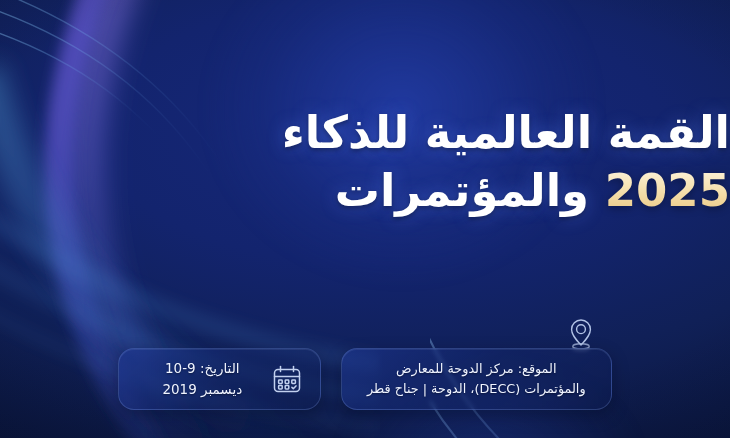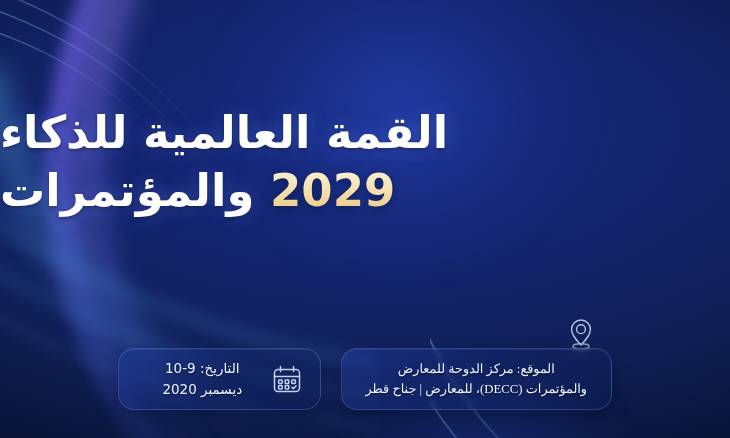--- a/index.html
+++ b/index.html
@@ -54,21 +54,21 @@
   .content{
     position:relative;
     z-index:5;
     width:100%;height:100%;
   }
 
   .title-block{
     position:absolute;
     left:0;right:0;
     top:104px;
-    text-align:left;
+    text-align:right;
   }
   .title-line{
     display:block;
     font-size:45px;
     line-height:1.28;
     font-weight:bold;
     letter-spacing:0px;
     color:#ffffff;
     text-shadow:0 0 18px rgba(90,130,255,.45), 0 2px 5px rgba(0,0,0,.45);
   }
@@ -124,21 +124,21 @@
     align-items:center;
     gap:12px;
     border-radius:16px;
     border:1px solid rgba(150,180,255,.22);
     background:linear-gradient(135deg, rgba(30,56,150,.55) 0%, rgba(20,40,112,.38) 50%, rgba(14,30,88,.30) 100%);
     box-shadow:inset 0 1px 0 rgba(190,210,255,.10), 0 6px 16px rgba(3,8,30,.35);
     padding:9px 16px;
     backdrop-filter:blur(2px);
   }
   .card-date{ width:186px;padding-left:28px; }
-  .card-loc{ width:282px;font-family:Liberation Serif, serif; }
+  .card-loc{ width:282px; }
 
   .card-text{
     flex:1 1 auto;
     text-align:center;
     font-size:13.5px;
     line-height:1.55;
     color:#f0f4ff;
     text-shadow:0 1px 2px rgba(0,0,0,.4);
   }
   .card-loc .card-text{ font-size:12.8px; line-height:1.58; }
@@ -238,60 +238,60 @@
     </div>
 
     <div class="vignette"></div>
   </div>
 
   <div class="content">
 
     <div class="title-block">
       <span class="title-line">القمة العالمية للذكاء</span>
       <span class="title-line">
-        <span class="year">2029</span>
+        <span class="year">2025</span>
         <span>والمؤتمرات</span>
       </span>
     </div>
 
 
     <div class="pin-wrap">
       <svg viewBox="0 0 36 40" xmlns="http://www.w3.org/2000/svg" fill="none" stroke="#cfe0ff" stroke-width="1.4" stroke-linecap="round" stroke-linejoin="round">
         <path d="M18 6 C12.8 6 8.6 10.2 8.6 15.4 C8.6 21.6 18 31 18 31 C18 31 27.4 21.6 27.4 15.4 C27.4 10.2 23.2 6 18 6 Z"></path>
         <circle cx="18" cy="15.2" r="4.4"></circle>
         <ellipse cx="18" cy="32.4" rx="8.2" ry="2.6" stroke-opacity="0.75"></ellipse>
       </svg>
     </div>
 
     <div class="cards">
 
       <div class="info-card card-loc">
 
         <div class="card-text">
           <span>الموقع: مركز الدوحة للمعارض</span><br>
-          <span>والمؤتمرات (DECC)، للمعارض | جناح قطر</span>
+          <span>والمؤتمرات (DECC)، الدوحة | جناح قطر</span>
         </div>
       </div>
 
       <div class="info-card card-date">
         <div class="card-icon">
           <svg viewBox="0 0 34 34" xmlns="http://www.w3.org/2000/svg" fill="none" stroke="#d6e4ff" stroke-width="1.5" stroke-linecap="round" stroke-linejoin="round">
             <rect x="4.5" y="7.5" width="25" height="22" rx="3.5"></rect>
             <path d="M4.5 14.5 H29.5"></path>
             <path d="M10.5 4.5 V9.5"></path>
             <path d="M23.5 4.5 V9.5"></path>
             <rect x="8.6" y="18" width="3.6" height="3.4" rx="0.7"></rect>
             <rect x="15.2" y="18" width="3.6" height="3.4" rx="0.7"></rect>
             <rect x="21.8" y="18" width="3.6" height="3.4" rx="0.7"></rect>
             <rect x="8.6" y="23.6" width="3.6" height="3.4" rx="0.7"></rect>
             <rect x="15.2" y="23.6" width="3.6" height="3.4" rx="0.7"></rect>
             <path d="M21.9 25.4 L23.3 26.8 L26 23.9"></path>
           </svg>
         </div>
         <div class="card-text">
           <span>التاريخ: 9-10</span><br>
-          <span>ديسمبر 2020</span>
+          <span>ديسمبر 2019</span>
         </div>
       </div>
 
     </div>
   </div>
 </div>
 
 </body></html>

